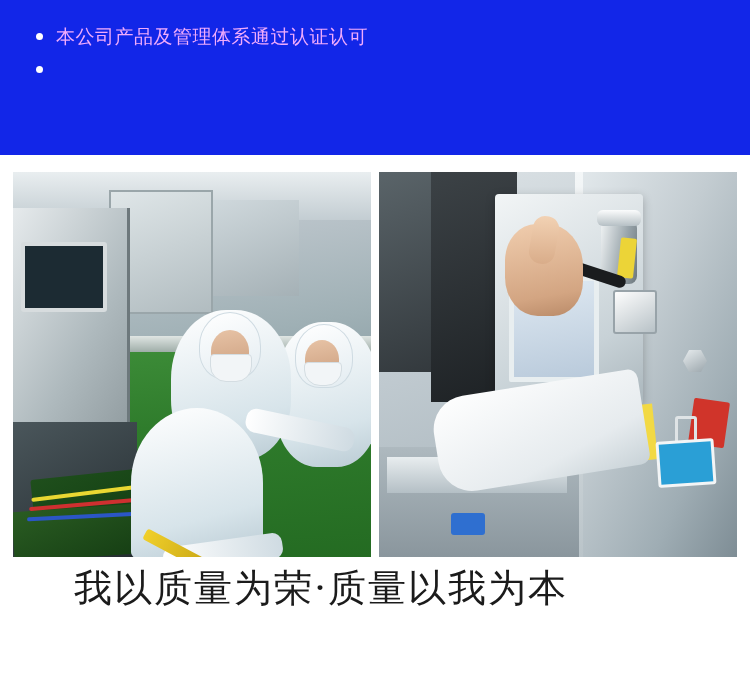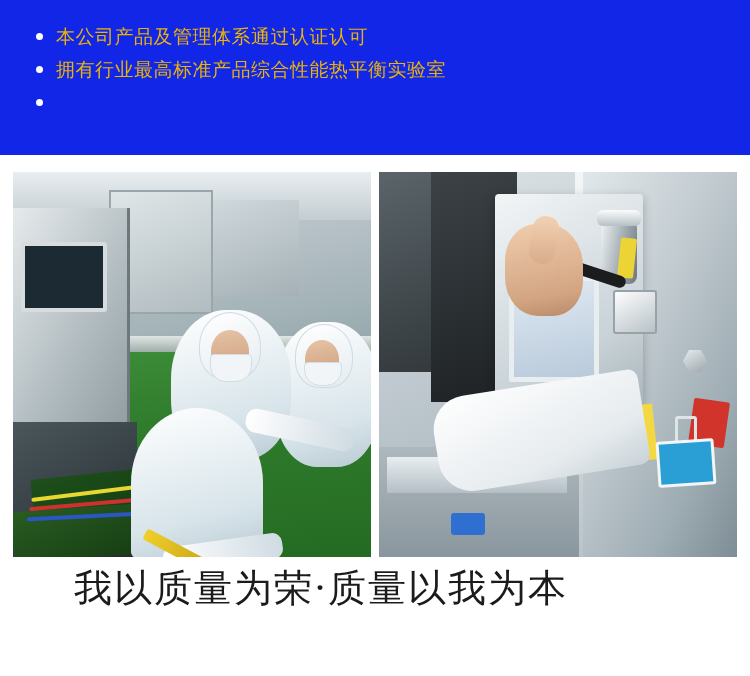--- a/index.html
+++ b/index.html
@@ -31,21 +31,21 @@
     box-sizing: border-box;
     padding: 22px 26px 0 26px;
   }
   .bullet-list {
     list-style: none;
     margin: 0;
     padding: 0;
   }
   .bullet-item {
     position: relative;
-    color: #eab308;
+    color: #f0abfc;
     font-size: 19px;
     line-height: 29px;
     padding-left: 30px;
     margin-bottom: 4px;
     letter-spacing: 0.5px;
     font-weight: 500;
   }
   .bullet-item .dot {
     position: absolute;
     left: 10px;
@@ -456,24 +456,20 @@
 </head>
 <body>
 
 <div class="page">
 
   <div class="banner">
     <ul class="bullet-list">
       <li class="bullet-item">
         <span class="dot"></span>
         <span>本公司产品及管理体系通过认证认可</span>
-      </li>
-      <li class="bullet-item">
-        <span class="dot"></span>
-        <span>拥有行业最高标准产品综合性能热平衡实验室</span>
       </li>
       <li class="bullet-item">
         <span class="dot"></span>
       </li>
     </ul>
   </div>
 
   <div class="photos">
 
     <div class="photo ph-left">

